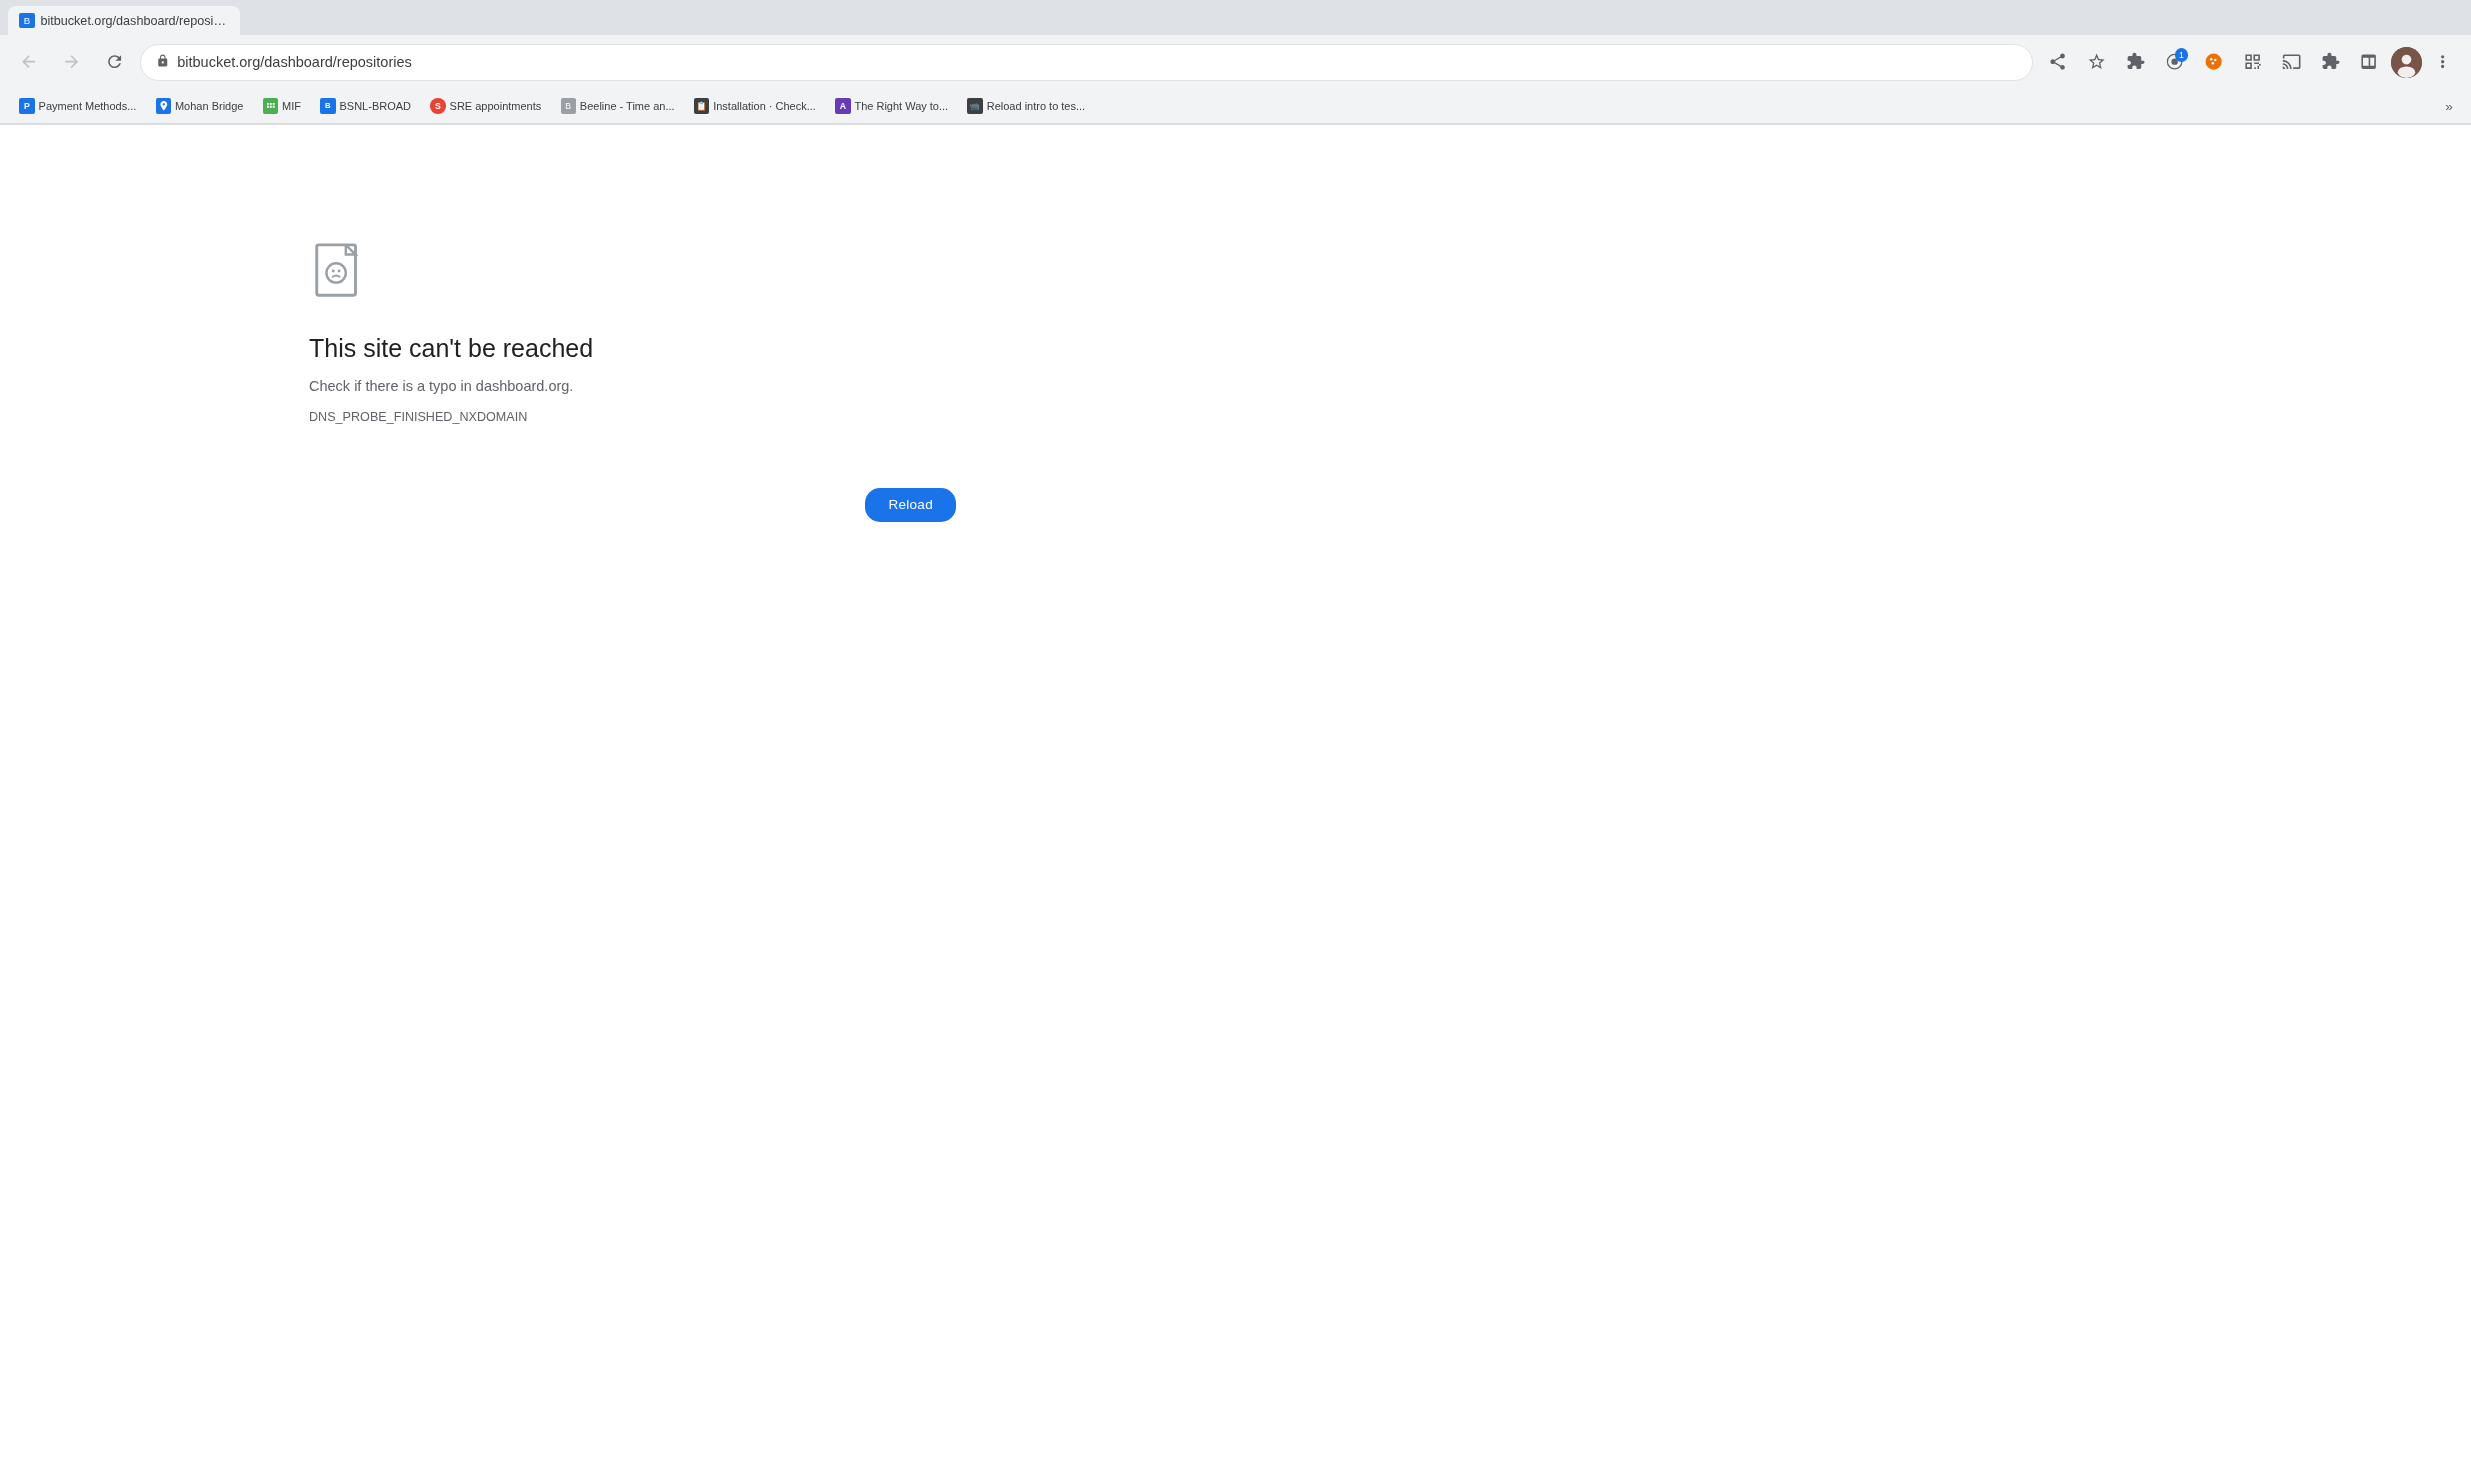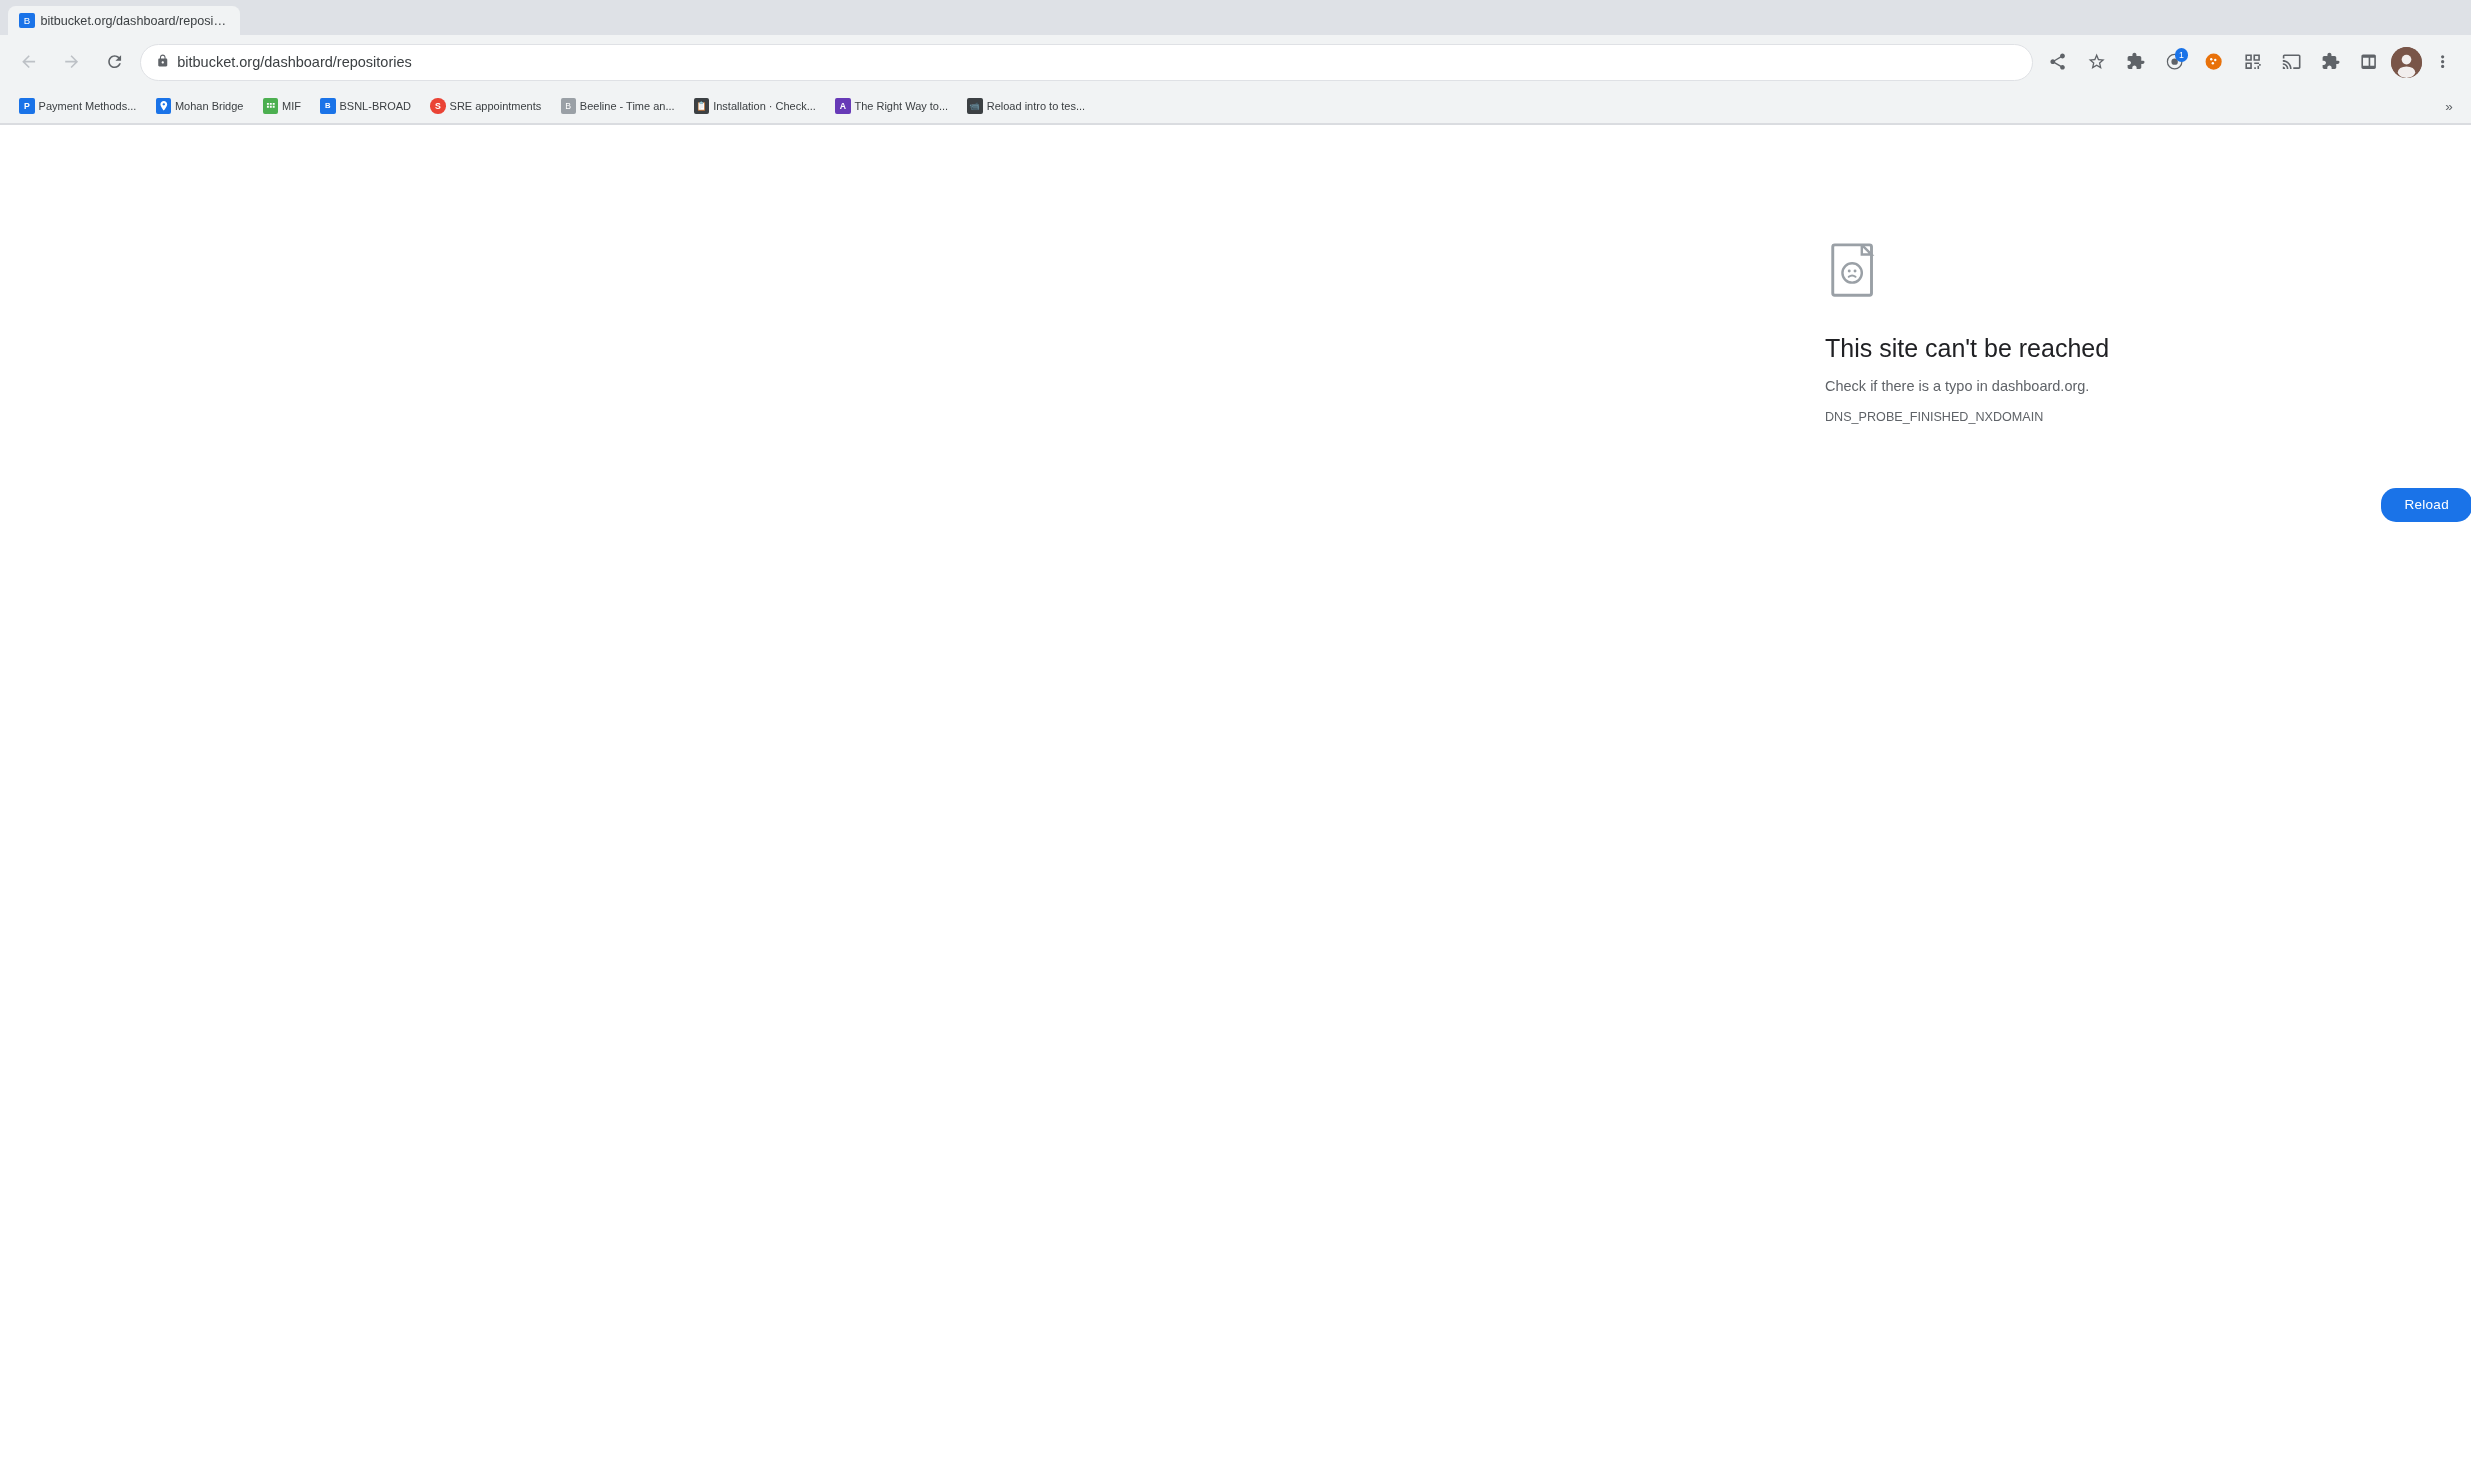--- a/index.html
+++ b/index.html
@@ -184,21 +184,21 @@
       border-radius: 3.9px;
     }
 
     
     .page-content {
       width: 100%;
       height: calc(1479px - 124px);
       background: #fff;
       display: flex;
       align-items: flex-start;
-      justify-content: flex-end;
+      justify-content: flex-start;
       padding: 116px 0 0 309px;
     }
 
     .error-container {
       max-width: 676px;
     }
 
     .error-icon {
       width: 62px;
       height: 62px;

